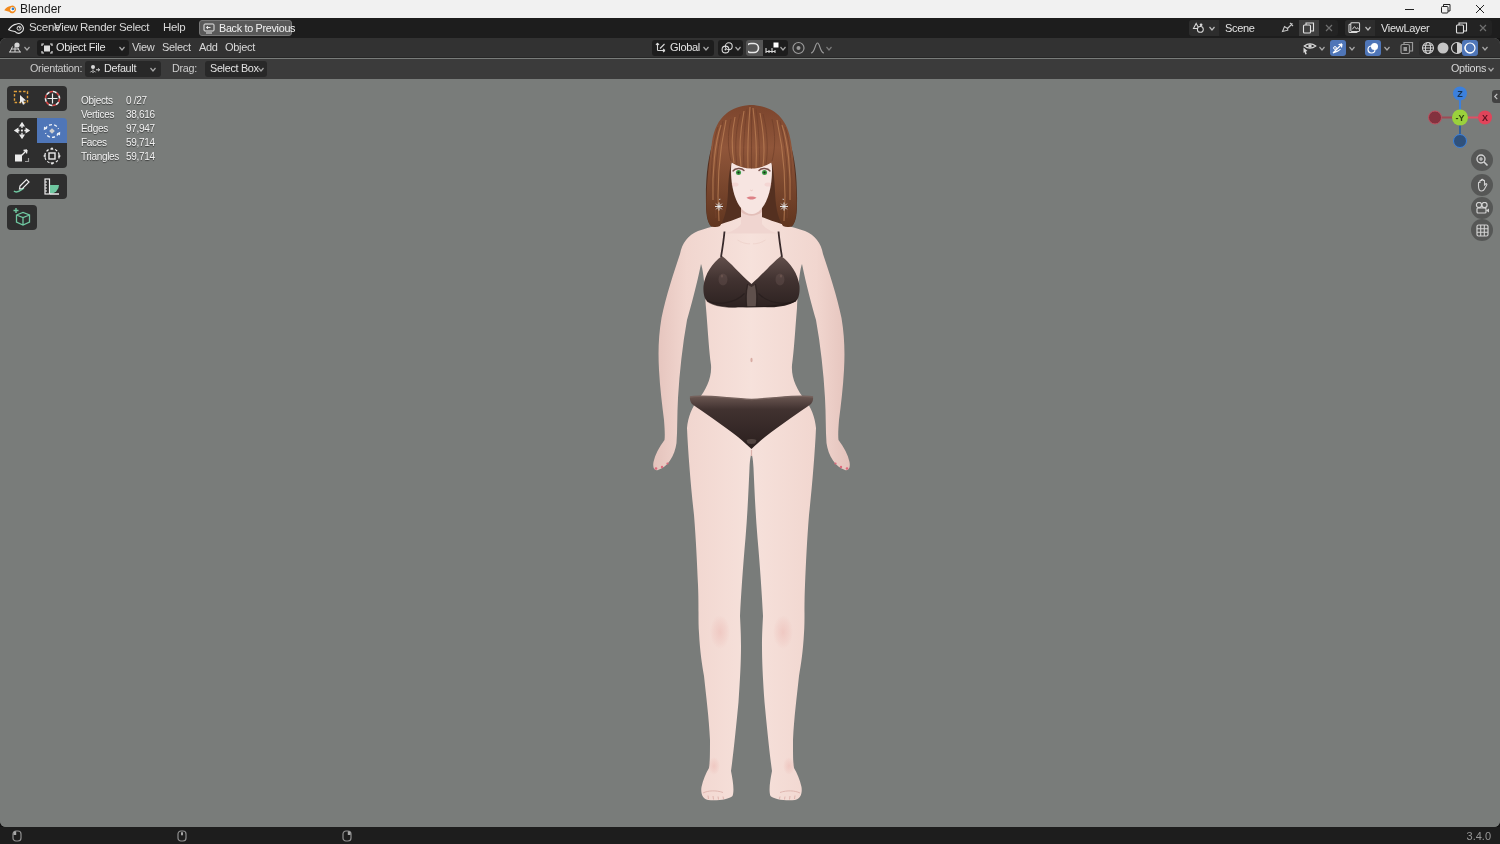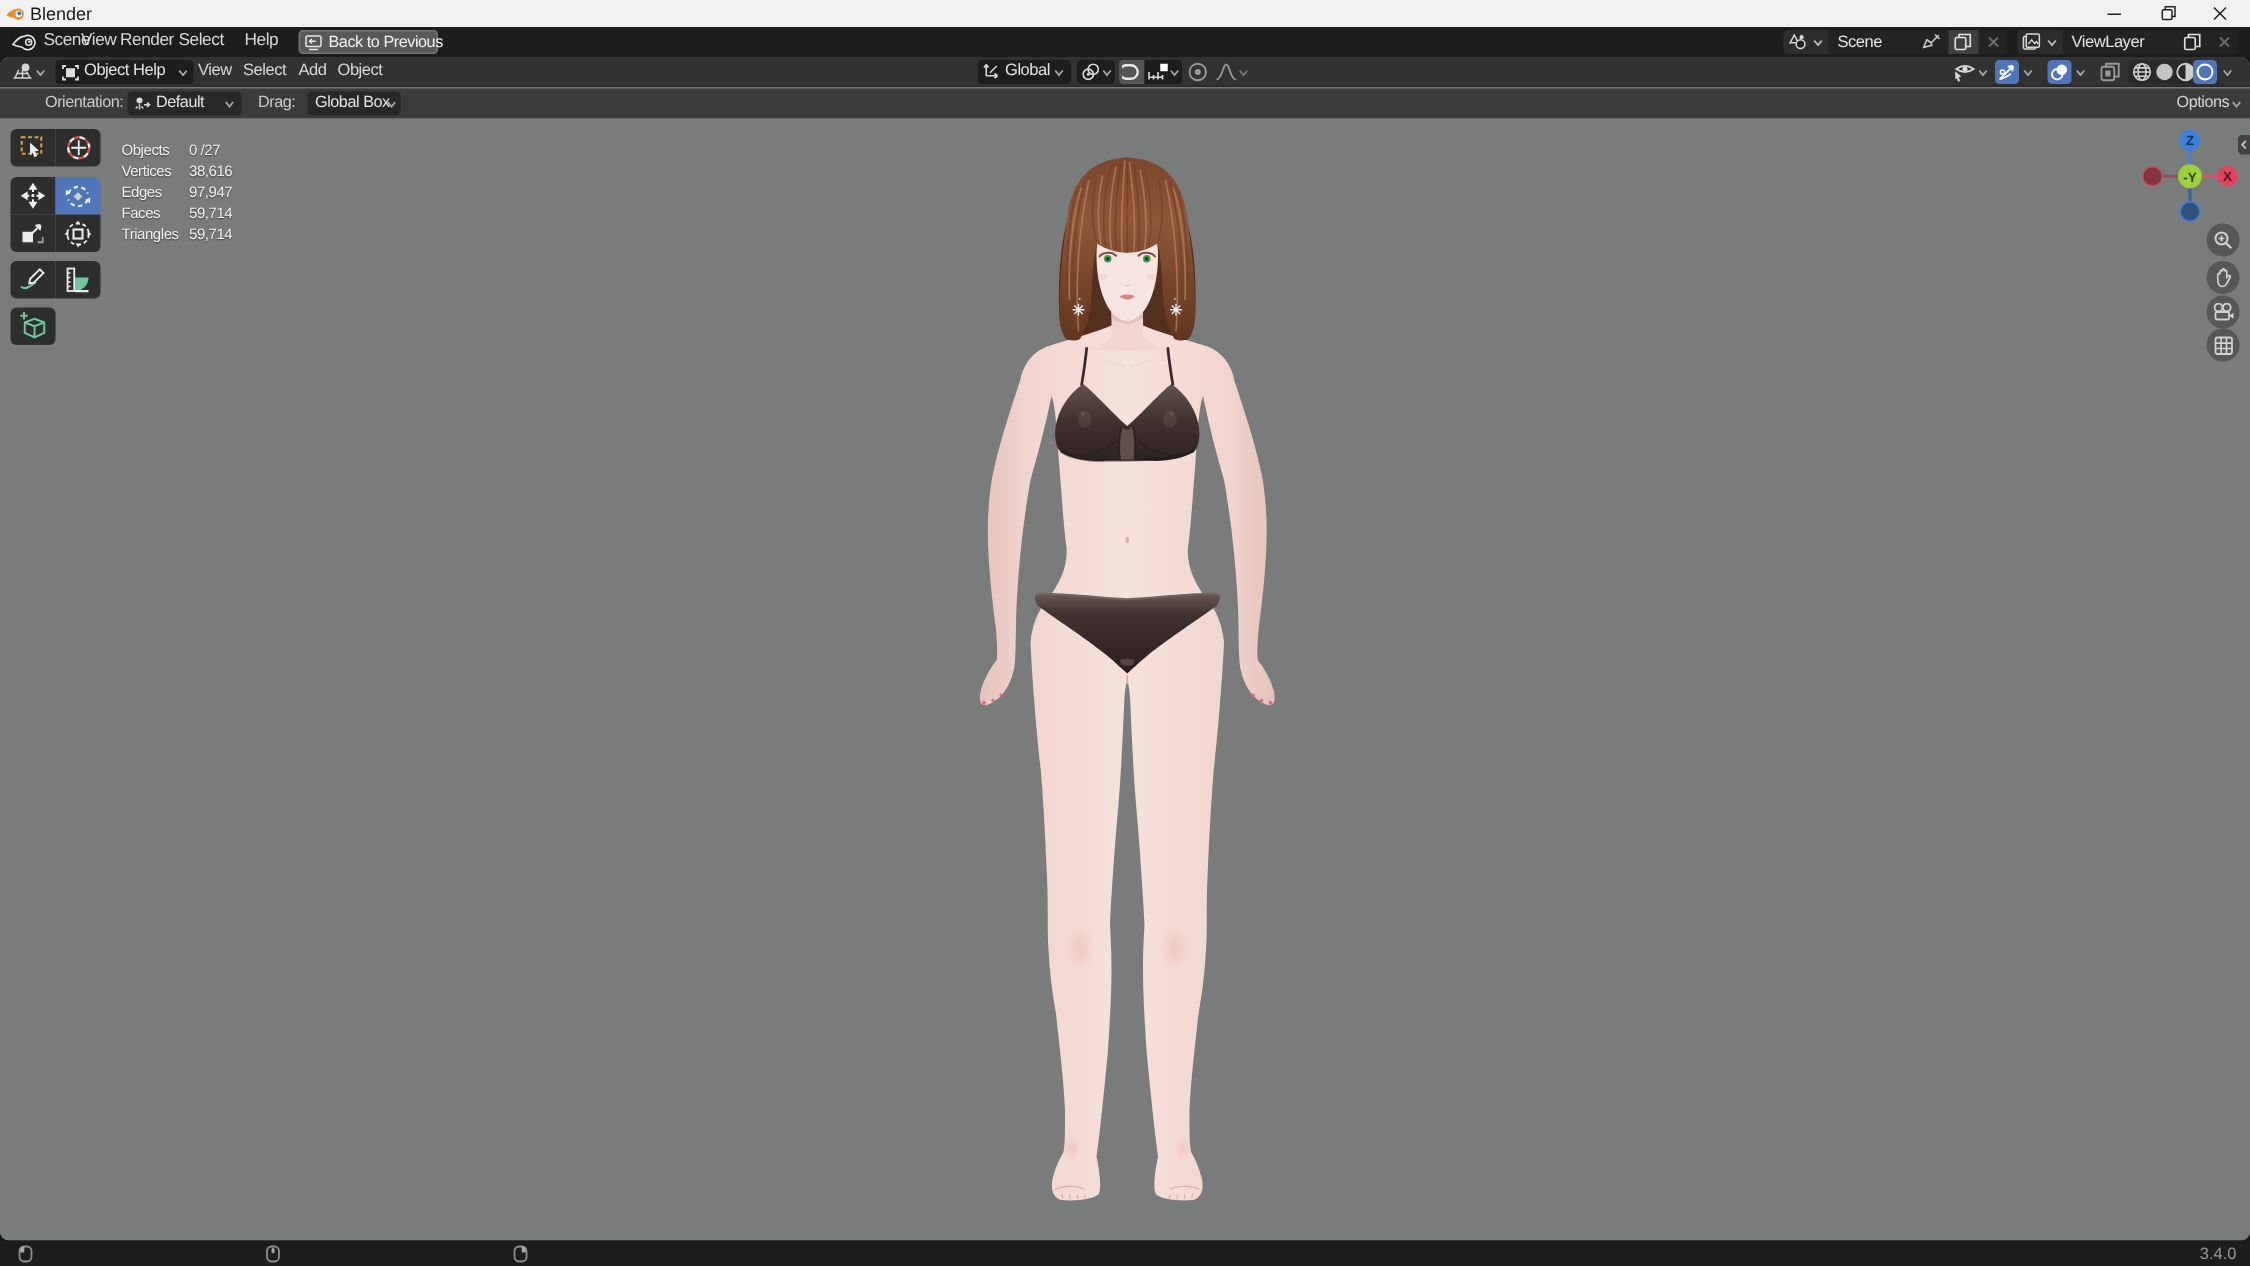--- a/index.html
+++ b/index.html
@@ -109,21 +109,21 @@
     </svg>
     <svg class="abs" style="left:23px;top:7px" width="8" height="7" viewBox="0 0 8 7">
         <path d="M 1.5 2 L 4 5 L 6.5 2" fill="none" stroke="#a8a8a8" stroke-width="1.2"></path>
       </svg>
 
     <div class="ddark" style="left:37px;top:2px;width:92px;height:16px;">
       <svg class="abs" style="left:4px;top:2.5px" width="12" height="11" viewBox="0 0 12 11">
         <rect x="3" y="2.5" width="6" height="6" fill="#dedede"></rect>
         <path d="M 1 3 L 1 1 L 3 1 M 9 1 L 11 1 L 11 3 M 11 8 L 11 10 L 9 10 M 3 10 L 1 10 L 1 8" stroke="#dedede" stroke-width="1.2" fill="none"></path>
       </svg>
-      <span class="abs" style="left:19px;top:1px;color:#e3e3e3;">Object Help</span>
+      <span class="abs" style="left:19px;top:1px;color:#e3e3e3;">Object File</span>
       <svg class="abs" style="left:81px;top:5px" width="8" height="7" viewBox="0 0 8 7">
           <path d="M 1.5 2 L 4 5 L 6.5 2" fill="none" stroke="#a8a8a8" stroke-width="1.2"></path>
         </svg>
     </div>
     <div class="menuitem" style="left:132px;top:3px">View</div>
     <div class="menuitem" style="left:162px;top:3px">Select</div>
     <div class="menuitem" style="left:199px;top:3px">Add</div>
     <div class="menuitem" style="left:225px;top:3px">Object</div>
 
     <div class="ddark" style="left:652px;top:2px;width:62px;height:16px;">
@@ -237,21 +237,21 @@
         <path d="M 5 6.5 L 5 10 M 3.7 8 L 2.5 9.3 M 6.3 8 L 7.5 9.3" stroke="#d8d8d8" stroke-width="1" fill="none"></path>
         <path d="M 8 6.8 L 11.5 6.8 M 10 5.4 L 11.7 6.8 L 10 8.2" stroke="#d8d8d8" stroke-width="1" fill="none"></path>
       </svg>
       <span class="abs" style="left:19px;top:1px;color:#e3e3e3;">Default</span>
       <svg class="abs" style="left:64px;top:5px" width="8" height="7" viewBox="0 0 8 7">
           <path d="M 1.5 2 L 4 5 L 6.5 2" fill="none" stroke="#a8a8a8" stroke-width="1.2"></path>
         </svg>
     </div>
     <span class="abs" style="left:172px;top:3px;color:#cccccc;">Drag:</span>
     <div class="abs" style="left:205px;top:2px;width:62px;height:16px;background:#282828;border-radius:3px;">
-      <span class="abs" style="left:5px;top:1px;color:#e3e3e3;">Global Box</span>
+      <span class="abs" style="left:5px;top:1px;color:#e3e3e3;">Select Box</span>
       <svg class="abs" style="left:52px;top:5px" width="8" height="7" viewBox="0 0 8 7">
           <path d="M 1.5 2 L 4 5 L 6.5 2" fill="none" stroke="#a8a8a8" stroke-width="1.2"></path>
         </svg>
     </div>
     <span class="abs" style="left:1451px;top:3px;color:#d6d6d6;">Options</span>
     <svg class="abs" style="left:1487px;top:7px" width="8" height="7" viewBox="0 0 8 7">
         <path d="M 1.5 2 L 4 5 L 6.5 2" fill="none" stroke="#a8a8a8" stroke-width="1.2"></path>
       </svg>
   </div>
   <div id="vp">

